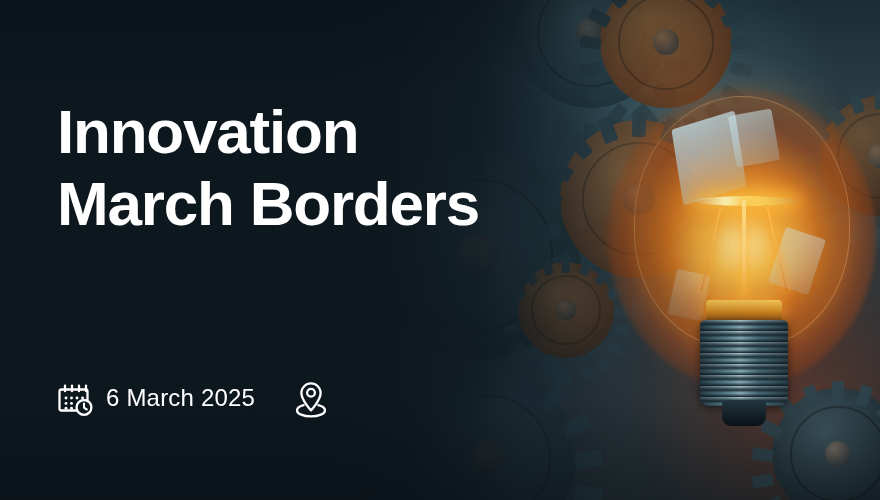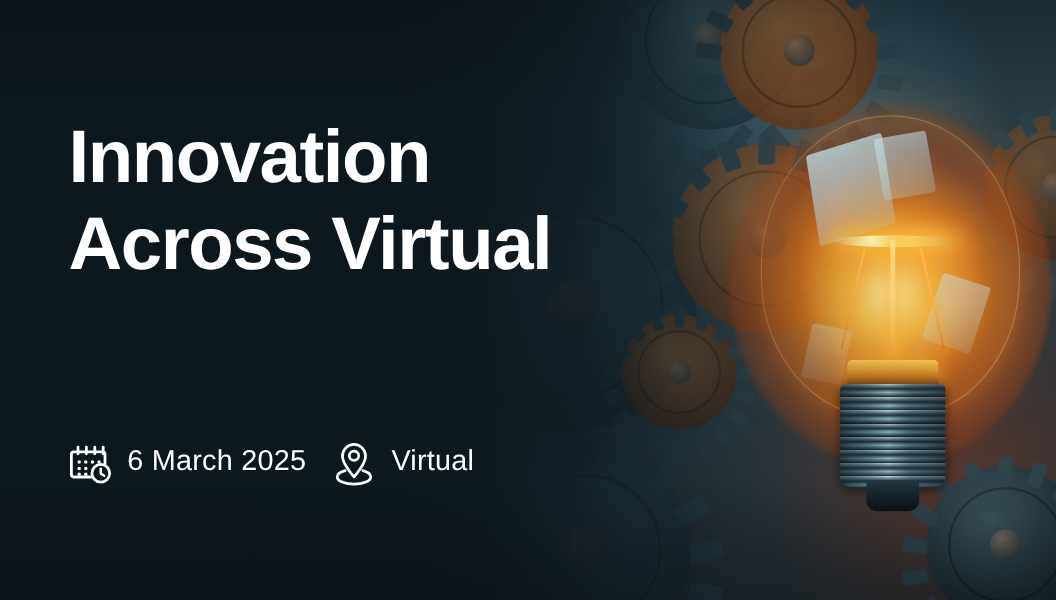--- a/index.html
+++ b/index.html
@@ -160,22 +160,22 @@
     white-space:pre-line;
   }
   .subtitle {
     position:absolute; left:57px; top:241px;
     font-size:22px; font-weight:400; color:#e8ecef;
     line-height:33px; letter-spacing:0.1px;
     white-space:pre-line;
   }
 
   .meta-row {
-    position:absolute; left:55px; top:365px;
-    display:flex; align-items:center; gap:20px;
+    position:absolute; left:55px; top:378px;
+    display:flex; align-items:center; gap:36px;
   }
   .meta-item { display:flex; align-items:center; gap:11px; }
   .meta-text { font-size:24px; font-weight:500; color:#ffffff; letter-spacing:0.2px; }
   .meta-ico { width:40px; height:40px; display:block; flex:0 0 40px; }
 
   
   .logo {
     position:absolute; z-index:4;
     left:752px; top:24px; width:106px; height:80px;
   }
@@ -371,21 +371,21 @@
     <div class="base-metal"></div>
     <div class="base-tip"></div>
   </div>
 
   <div class="scrim"></div>
   <div class="vignette"></div>
 
   <div class="content">
 
     <div class="headline">Innovation
-Across Virtual</div>
+March Borders</div>
 
 
     <div class="meta-row">
 
       <div class="meta-item">
         <svg class="meta-ico" viewBox="0 0 40 40">
           <g fill="none" stroke="#ffffff" stroke-width="2.3" stroke-linecap="round" stroke-linejoin="round">
             <path d="M6.5 11.5h24a2 2 0 0 1 2 2v17a2 2 0 0 1-2 2h-24a2 2 0 0 1-2-2v-17a2 2 0 0 1 2-2z"></path>
             <path d="M10 13.2V7.6M17 13.2V7.6M24 13.2V7.6M31 13.2V7.6"></path>
           </g>
@@ -406,20 +406,19 @@
       </div>
 
       <div class="meta-item">
         <svg class="meta-ico" viewBox="0 0 40 40">
           <g fill="none" stroke="#ffffff" stroke-width="2.3" stroke-linecap="round" stroke-linejoin="round">
             <path d="M20 5.4c-5.3 0-9.6 4.3-9.6 9.6 0 7 9.6 17.4 9.6 17.4s9.6-10.4 9.6-17.4c0-5.3-4.3-9.6-9.6-9.6z"></path>
             <circle cx="20" cy="14.8" r="3.9"></circle>
             <path d="M12.6 27.2C8.6 28.3 6 30.2 6 32.4c0 3.3 6.3 6 14 6s14-2.7 14-6c0-2.2-2.6-4.1-6.6-5.2"></path>
           </g>
         </svg>
-        <span class="meta-text">Virtual</span>
       </div>
 
     </div>
   </div>
 
 
 </div>
 
 </body></html>

